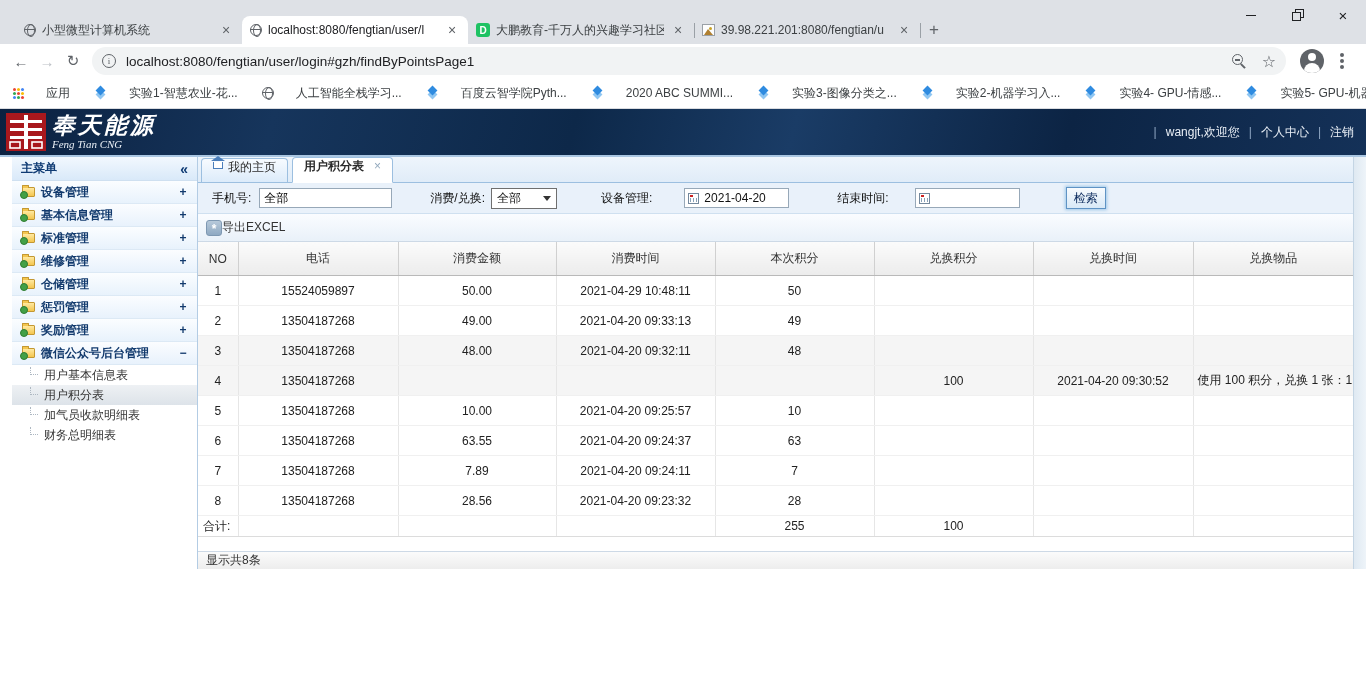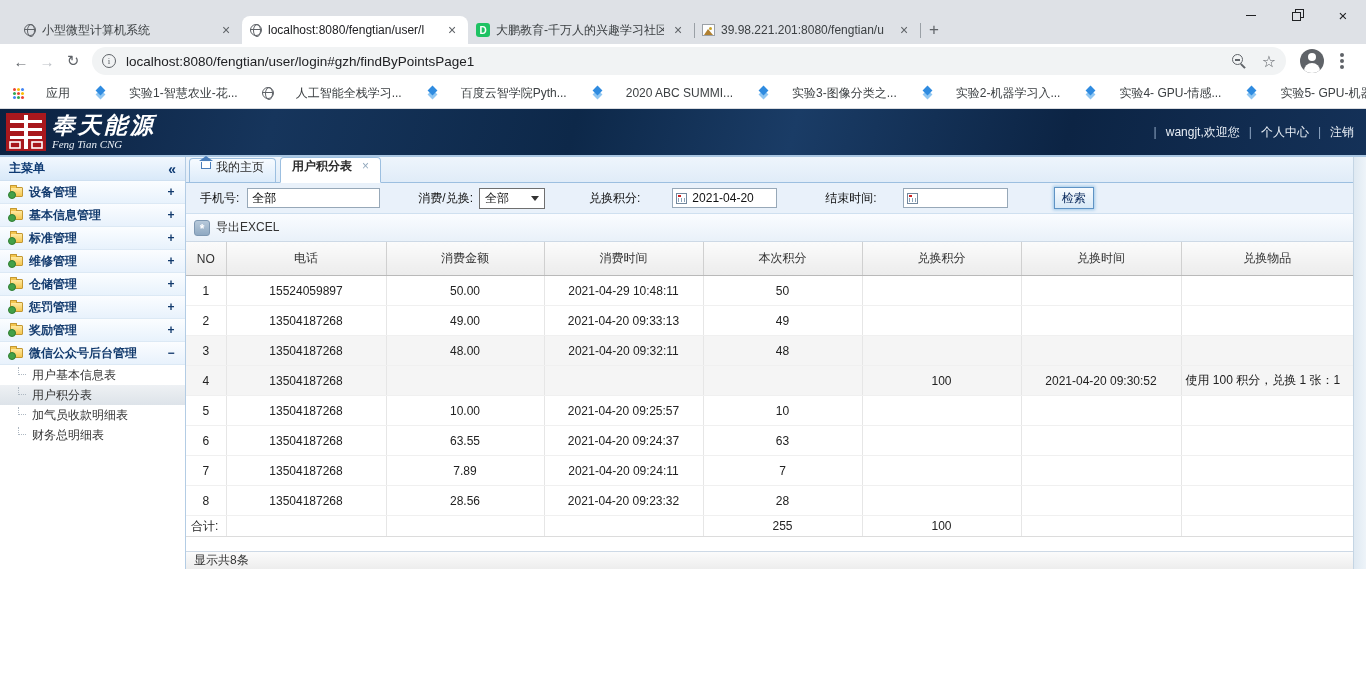--- a/index.html
+++ b/index.html
@@ -68,21 +68,21 @@
      background:linear-gradient(105deg,#0b2140 0%,#16355c 20%,#0d2849 42%,#1a3c66 58%,#0c2444 78%,#143158 100%);}
   .logo-box{width:40px;height:38px;flex:none;}
   .logo-text{margin-left:6px;line-height:1;}
   .logo-cn{color:#fff;font-size:23px;font-weight:bold;font-style:italic;letter-spacing:3px;font-family:"Liberation Serif","DejaVu Serif",serif;}
   .logo-en{color:#e8eef5;font-size:11px;font-style:italic;margin-top:2px;font-family:"Liberation Serif","DejaVu Serif",serif;}
   .userlinks{margin-left:auto;color:#e8eef5;font-size:12px;display:flex;align-items:center;}
   .userlinks a{color:#e8eef5;text-decoration:none;cursor:pointer;}
   .userlinks .sep{color:#8fa6c2;margin:0 9px;}
 
   
-  .bodyrow{display:flex;height:412px;}
+  .bodyrow{display:flex;height:412px;margin-left:12px;}
   .sidebar{width:186px;flex:none;background:#fff;border-right:1px solid #b3cce4;display:flex;flex-direction:column;}
   .side-head{height:24px;background:linear-gradient(#f2f8fe,#d9e9f9);border-bottom:1px solid #cfe0f0;
      display:flex;align-items:center;padding:0 9px;font-weight:bold;color:#0e3a73;}
   .collapse{margin-left:auto;font-size:14px;cursor:pointer;}
   .menu-item{height:23px;display:flex;align-items:center;padding:0 9px 0 10px;cursor:pointer;
      background:linear-gradient(#fbfdff,#e8f2fc);border-bottom:1px solid #dce9f5;font-weight:bold;color:#123a6d;}
   .mi-label{margin-right:4px;}
   .mi-state{margin-left:auto;width:10px;text-align:center;font-weight:bold;color:#123a6d;cursor:pointer;}
   .folder-icon{width:13px;height:10px;background:linear-gradient(#ffe9a0,#f4c64f);border:1px solid #c49832;
      border-radius:1px;position:relative;margin-right:6px;flex:none;}
@@ -117,21 +117,21 @@
   .cal-icon{width:11px;height:11px;border:1px solid #73889d;background:#fff;position:relative;flex:none;cursor:pointer;}
   .cal-icon::before{content:'';position:absolute;top:1px;left:1px;width:3px;height:2px;background:#cc2222;}
   .cal-icon::after{content:'';position:absolute;bottom:1px;left:1px;right:1px;height:4px;
      background:repeating-linear-gradient(90deg,#8aa2b8 0 1px,transparent 1px 3px);}
   .ml38{margin-left:38px;} .ml44{margin-left:44px;} .ml32{margin-left:32px;} .ml48{margin-left:48px;}
   .ml26{margin-left:26px;} .ml46{margin-left:46px;}
   .search-btn{height:22px;padding:0 7px;border:1px solid #5f93c4;background:linear-gradient(#f8fbfe,#d8e9f7);
      font-size:12px;color:#0e2d5f;cursor:pointer;box-shadow:0 0 3px 1px #9ec7e8;font-family:inherit;}
 
   .exportbar{height:28px;background:linear-gradient(#fafcff,#e9f1f9);border-bottom:1px solid #cdd9e6;
-     display:flex;align-items:center;padding-left:8px;gap:6px;color:#333;cursor:pointer;}
+     display:flex;align-items:center;padding-left:8px;gap:0;color:#333;cursor:pointer;}
   .export-icon{width:16px;height:16px;border-radius:3px;background:linear-gradient(#b7c9da,#8fa9c2);
      border:1px solid #7e98b2;color:#fff;display:flex;align-items:center;justify-content:center;
      font-size:12px;font-weight:bold;}
   .export-icon::before{content:'*';margin-top:3px;}
 
   table.grid{width:100%;border-collapse:collapse;table-layout:fixed;background:#fff;}
   .grid th{height:21px;background:linear-gradient(#fbfbfb,#ececec);border-right:1px solid #d0d0d0;
      border-bottom:1px solid #b9b9b9;font-weight:normal;font-size:12px;color:#333;padding:8px 2px;
      overflow:hidden;white-space:nowrap;cursor:pointer;}
   .grid th:last-child{border-right:none;}
@@ -344,21 +344,21 @@
       </div>
 
       <div class="filterbar">
         <span class="flabel">手机号:</span>
         <input class="finput" value="全部" style="">
         <span class="flabel ml38">消费/兑换:</span>
         <div class="selectbox">
           <span>全部</span>
           <span class="sel-arrow"></span>
         </div>
-        <span class="flabel ml44">兑换积分:</span>
+        <span class="flabel ml44">设备管理:</span>
         <div class="dateinput ml32">
           <span class="cal-icon"></span>
           <span>2021-04-20</span>
         </div>
         <span class="flabel ml48">结束时间:</span>
         <div class="dateinput ml26">
           <span class="cal-icon"></span>
           <span></span>
         </div>
         <button class="search-btn ml46">检索</button>

